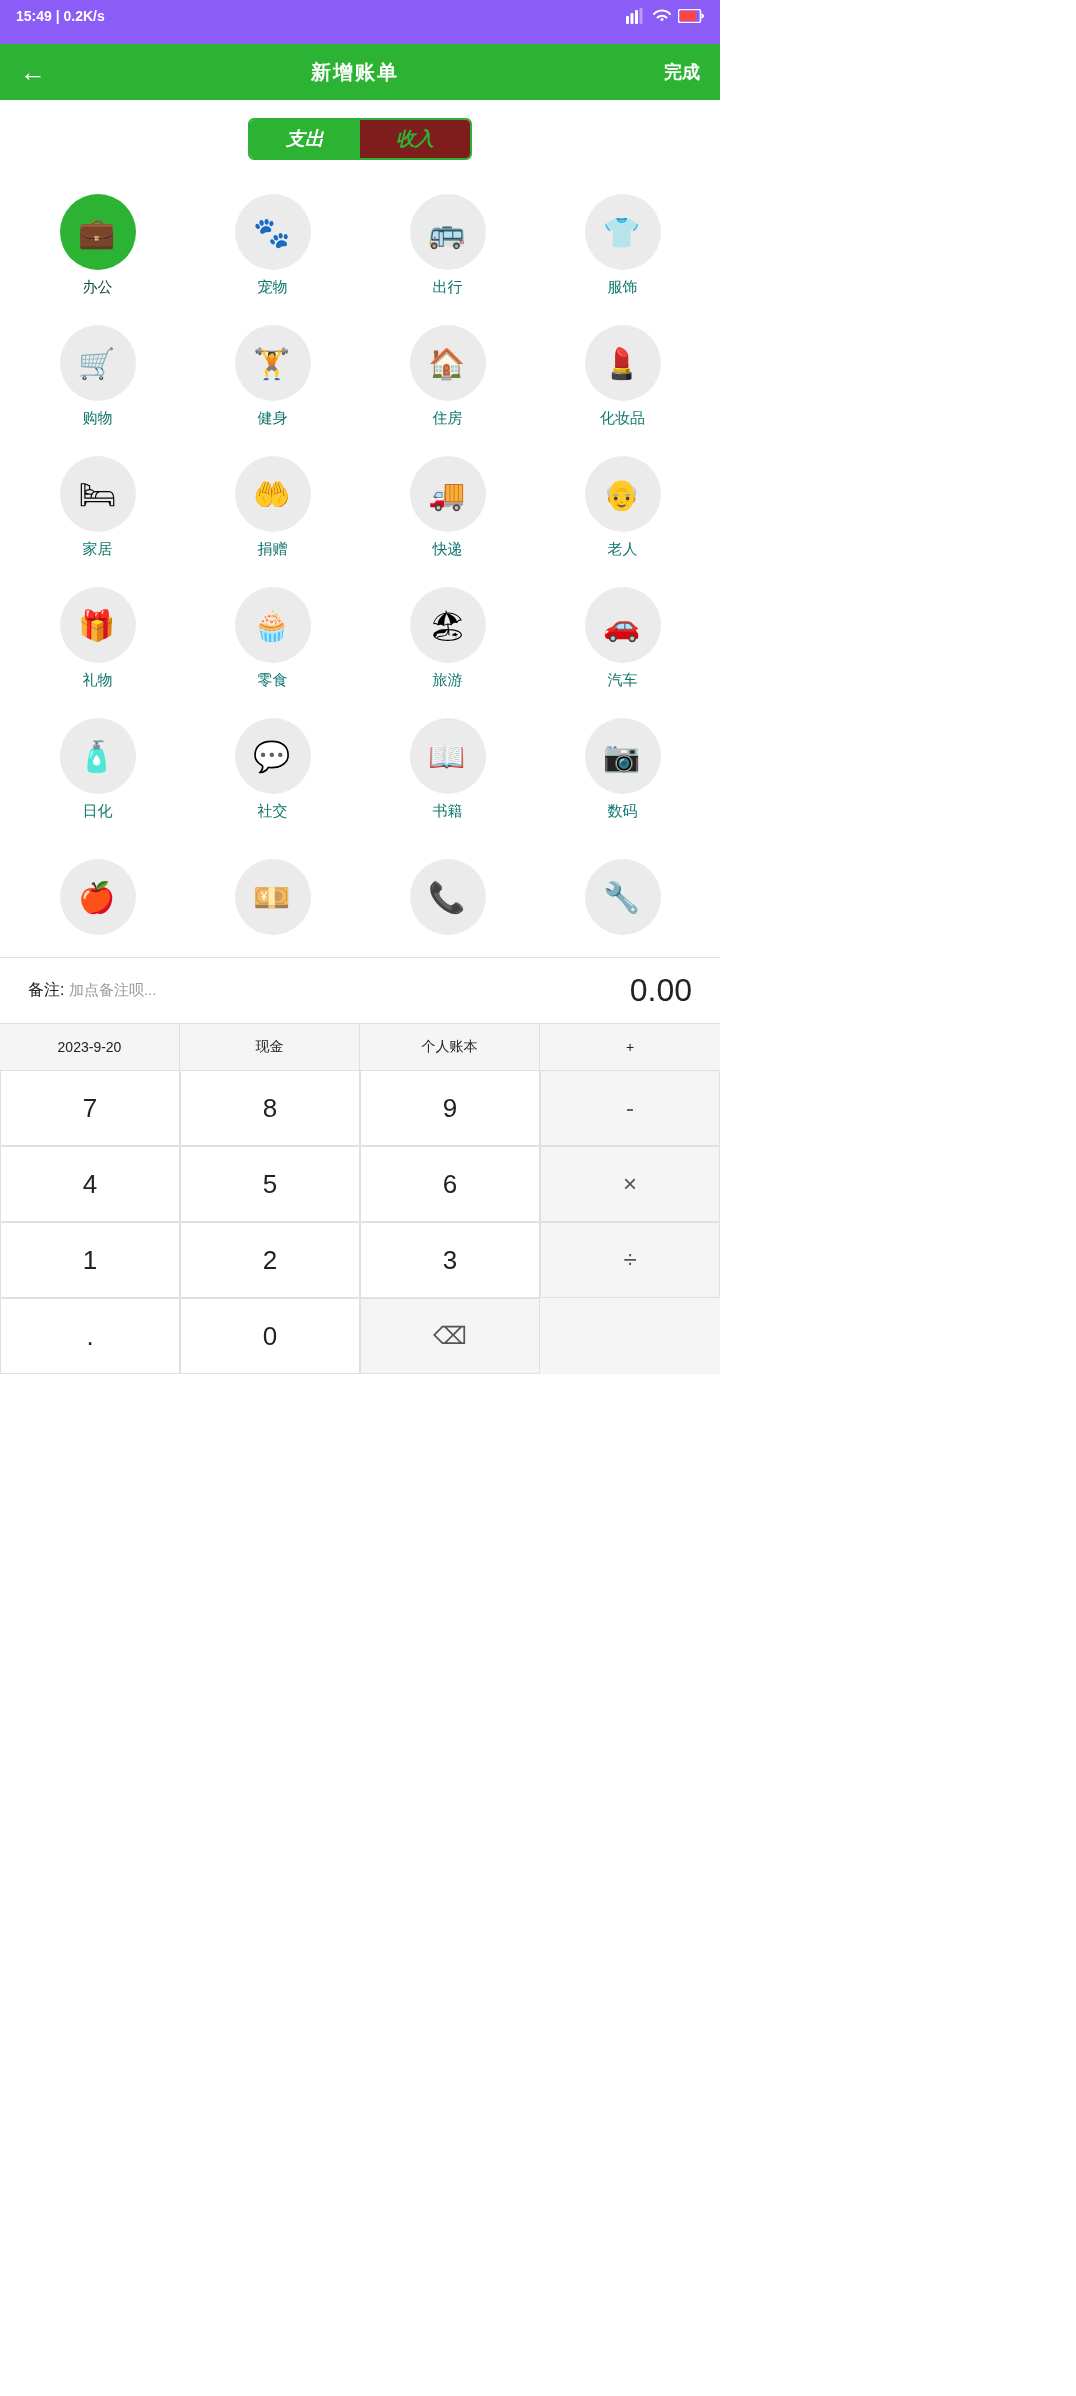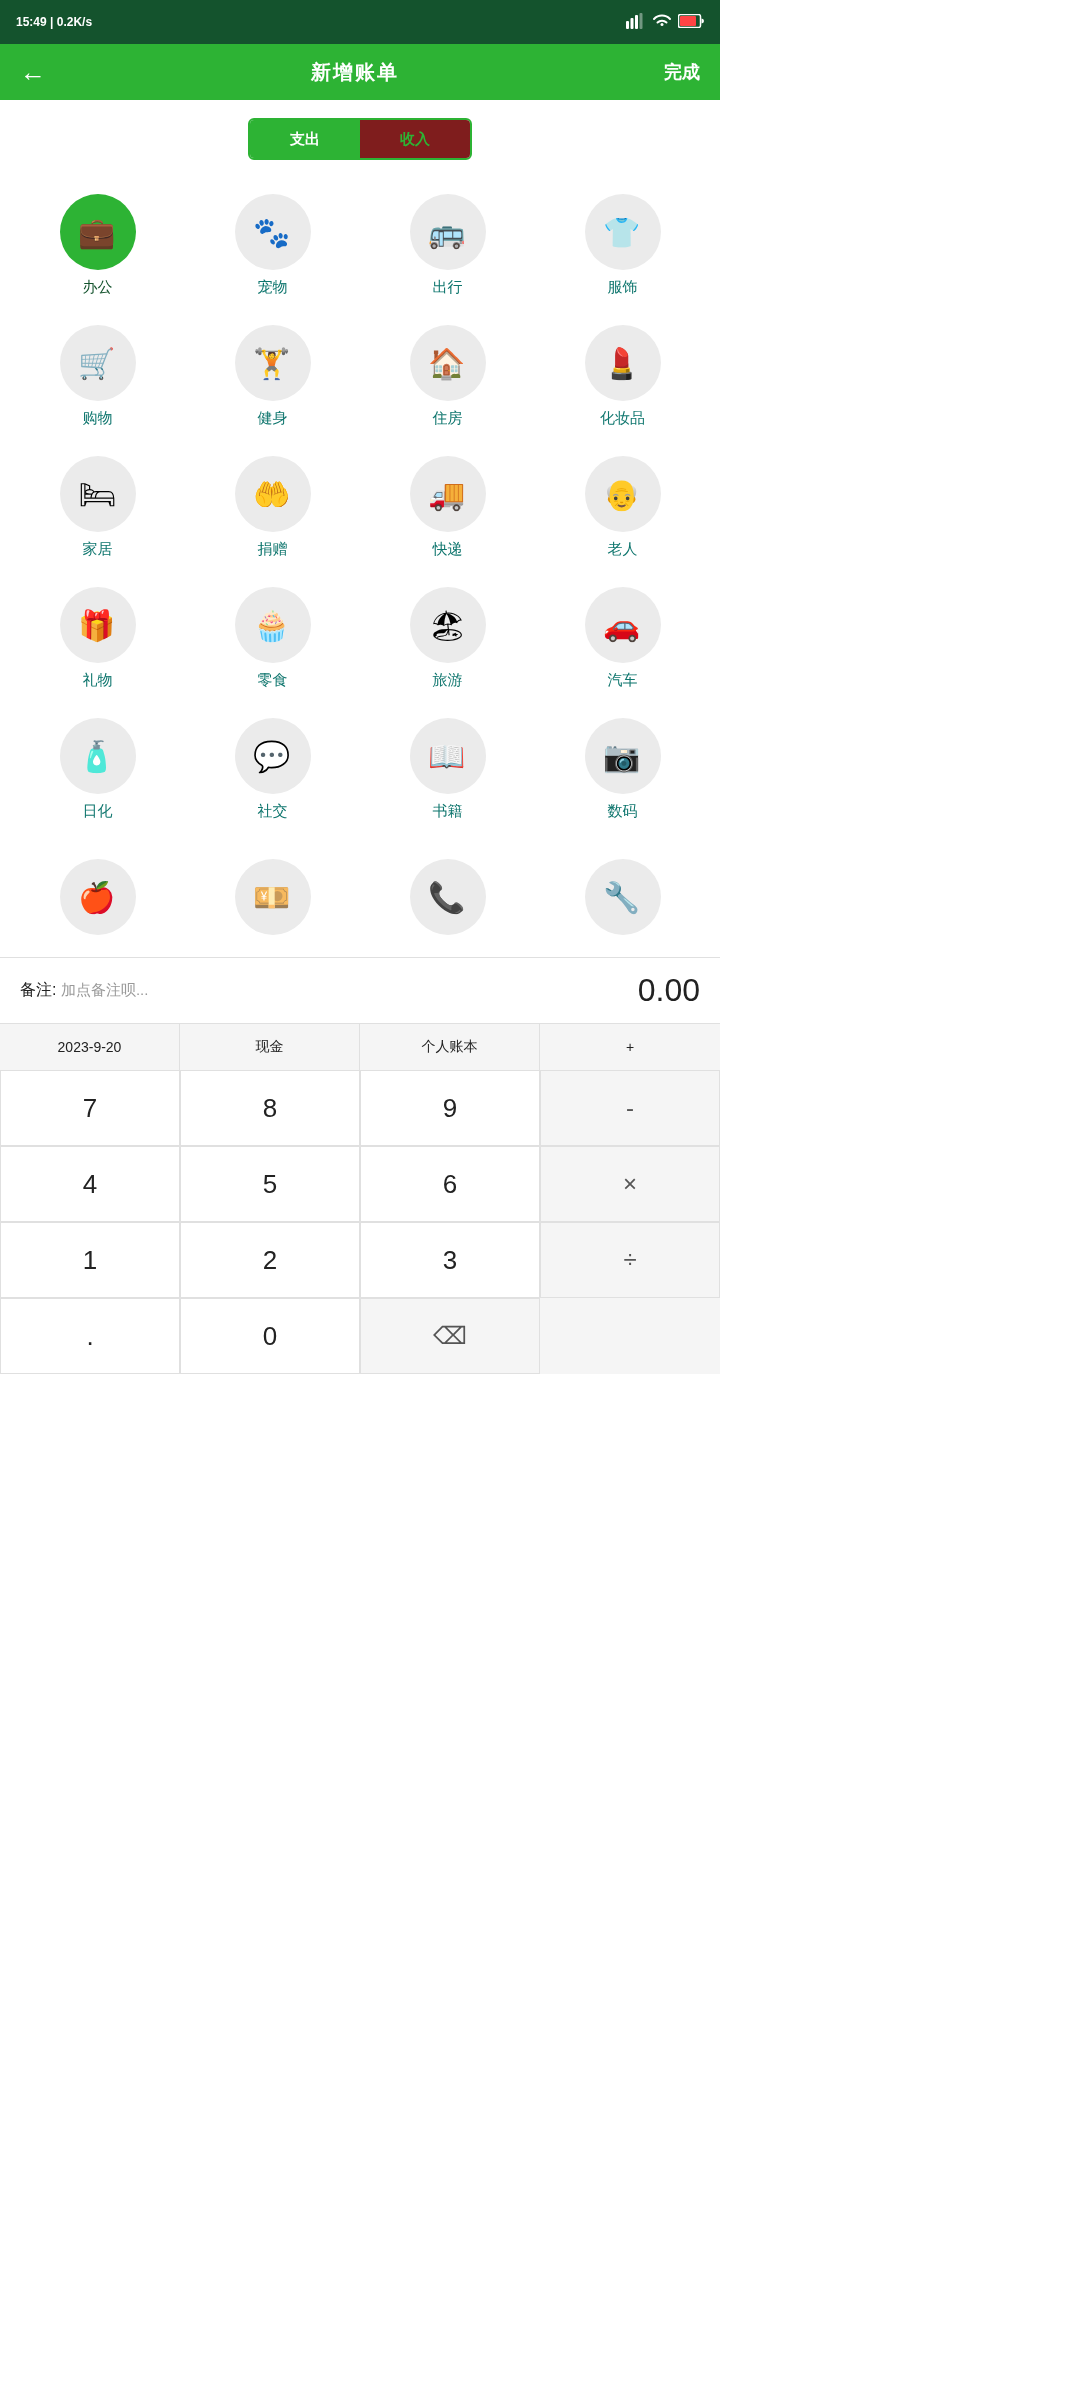--- a/index.html
+++ b/index.html
@@ -6,27 +6,27 @@
     body {
       width: 720px;
       min-height: 2396px;
       font-family: 'PingFang SC', 'Microsoft YaHei', sans-serif;
       background: #fff;
       overflow-x: hidden;
     }
 
     
     .status-bar {
-      background: #14532d;
+      background: #8b5cf6;
       color: #fff;
       display: flex;
       justify-content: space-between;
-      align-items: center;
+      align-items: flex-start;
       padding: 8px 16px;
-      font-size: 12px;
+      font-size: 14px;
       font-weight: 600;
       height: 44px;
     }
     .status-right {
       display: flex;
       align-items: center;
       gap: 6px;
     }
 
     
@@ -68,23 +68,24 @@
       border: 2px solid #2db334;
       border-radius: 6px;
       overflow: hidden;
     }
     .tab-btn {
       width: 110px;
       height: 38px;
       display: flex;
       align-items: center;
       justify-content: center;
-      font-size: 15px;
+      font-size: 19px;
       font-weight: 600;
       cursor: pointer;
+      font-style: italic;
     }
     .tab-btn.active {
       background: #2db334;
       color: #fff;
     }
     .tab-btn.inactive {
       background: #7f1d1d;
       color: #2db334;
     }
 
@@ -140,21 +141,21 @@
       padding: 14px 0;
     }
 
     
     .remark-bar {
       background: #fff;
       border-top: 1px solid #e0e0e0;
       display: flex;
       align-items: center;
       justify-content: space-between;
-      padding: 14px 20px;
+      padding: 14px 28px;
     }
     .remark-label {
       font-size: 16px;
       color: #222;
     }
     .remark-placeholder {
       color: #999;
       font-size: 15px;
     }
     .amount-display {

